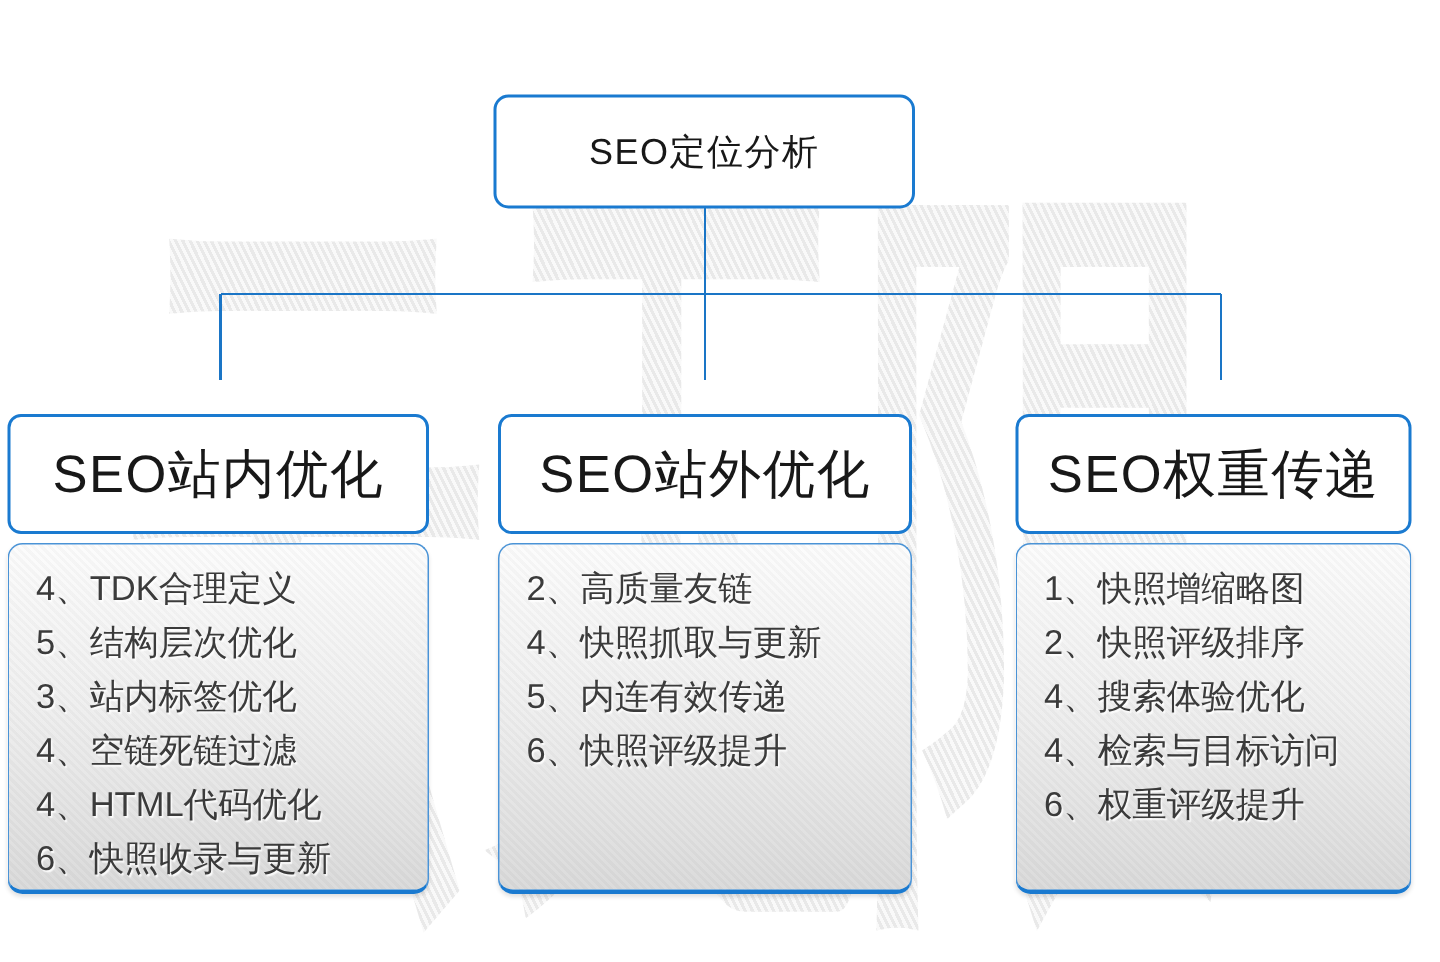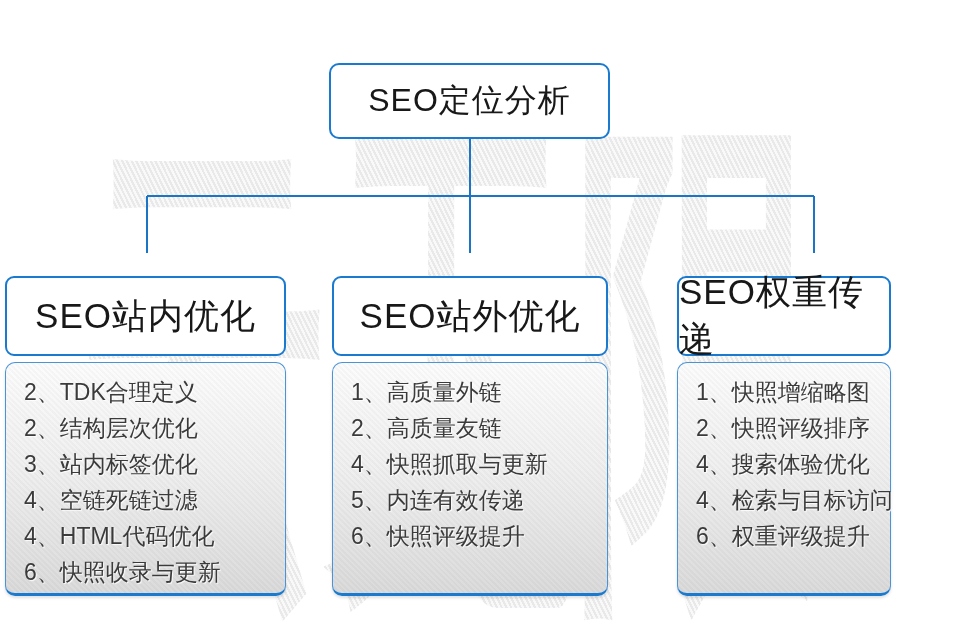--- a/index.html
+++ b/index.html
@@ -49,30 +49,30 @@
     position:absolute;
     left:329px;top:63px;
     width:277px;height:72px;
     background:#ffffff;
     border:2px solid var(--accent,#1a7ad0);
     border-radius:10px;
     display:flex;align-items:center;justify-content:center;
     z-index:2;
   }
   .root-box .node-title{
-    font-size:32px;
+    font-size:24px;
     color:#181818;
     letter-spacing:1px;
   }
 
   
   .column{position:absolute;top:235px;z-index:2;margin-top:41px;}
   .col-1{left:5px;width:281px;}
   .col-2{left:332px;width:276px;}
-  .col-3{left:677px;width:214px;}
+  .col-3{left:677px;width:264px;}
 
   .branch-head{
     height:76px;
     background:#ffffff;
     border:2px solid var(--accent,#1a7ad0);
     border-radius:9px;
     display:flex;align-items:center;justify-content:center;
   }
   .branch-head .node-title{
     font-size:35px;
@@ -125,37 +125,36 @@
   <div class="root-box">
     <span class="node-title">SEO定位分析</span>
   </div>
 
   <div class="column col-1">
     <div class="branch-head">
       <span class="node-title">SEO站内优化</span>
     </div>
     <div class="branch-panel">
       <ul>
-        <li>2、TDK合理定义</li>
-        <li>2、结构层次优化</li>
+        <li>4、TDK合理定义</li>
+        <li>5、结构层次优化</li>
         <li>3、站内标签优化</li>
         <li>4、空链死链过滤</li>
         <li>4、HTML代码优化</li>
         <li>6、快照收录与更新</li>
       </ul>
     </div>
   </div>
 
   <div class="column col-2">
     <div class="branch-head">
       <span class="node-title">SEO站外优化</span>
     </div>
     <div class="branch-panel">
       <ul>
-        <li>1、高质量外链</li>
         <li>2、高质量友链</li>
         <li>4、快照抓取与更新</li>
         <li>5、内连有效传递</li>
         <li>6、快照评级提升</li>
       </ul>
     </div>
   </div>
 
   <div class="column col-3">
     <div class="branch-head">

